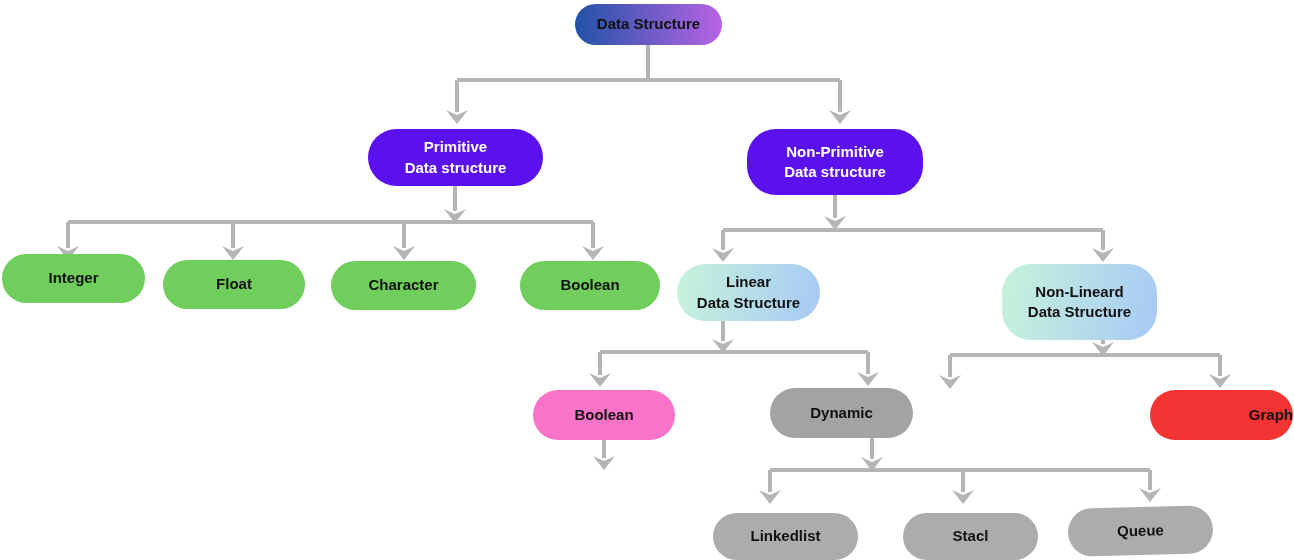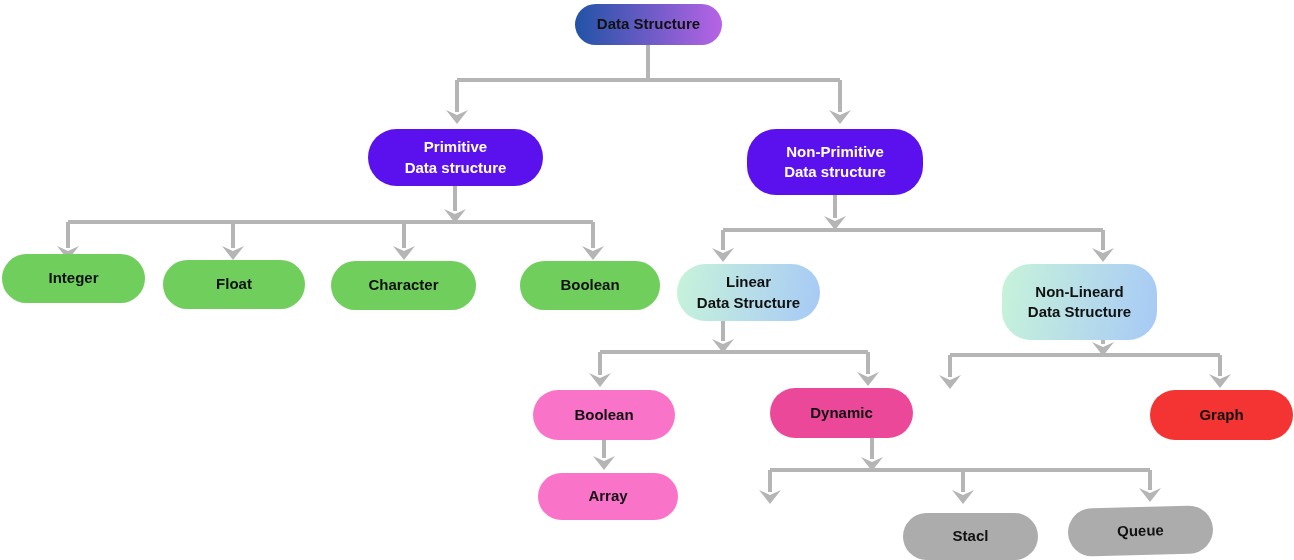--- a/index.html
+++ b/index.html
@@ -58,33 +58,33 @@
 
   <div class="node" style="left: 1002px; top: 264px; width: 155px; height: 76px; background: linear-gradient(100deg, rgb(199, 243, 218), rgb(167, 201, 246));">
     <span class="lbl">Non-Lineard
 Data Structure</span>
   </div>
 
   <div class="node" style="left: 533px; top: 390px; width: 142px; height: 50px; background: rgb(249, 115, 201);">
     <span class="lbl">Boolean</span>
   </div>
 
-  <div class="node" style="left: 770px; top: 388px; width: 143px; height: 50px; background: #ec4899;">
+  <div class="node" style="left: 770px; top: 388px; width: 143px; height: 50px; background: #a3a3a3;">
     <span class="lbl">Dynamic</span>
   </div>
 
 
-  <div class="node" style="left: 1150px; top: 390px; width: 143px; height: 50px; background: rgb(244, 51, 51);">
+  <div class="node" style="left: 1150px; top: 390px; width: 143px; height: 50px; background: rgb(244, 51, 51); justify-content: flex-end;">
     <span class="lbl">Graph</span>
   </div>
 
-  <div class="node" style="left: 538px; top: 473px; width: 140px; height: 47px; background: rgb(249, 115, 201);">
-    <span class="lbl">Array</span>
+
+  <div class="node" style="left: 713px; top: 513px; width: 145px; height: 47px; background: rgb(172, 172, 172);">
+    <span class="lbl">Linkedlist</span>
   </div>
-
 
   <div class="node" style="left: 903px; top: 513px; width: 135px; height: 47px; background: rgb(172, 172, 172); align-items: center;">
     <span class="lbl">Stacl</span>
   </div>
 
   <div class="node" style="left: 1068px; top: 507px; width: 145px; height: 48px; transform: rotate(-1.5deg); background: rgb(172, 172, 172);">
     <span class="lbl">Queue</span>
   </div>
 
 </div>

